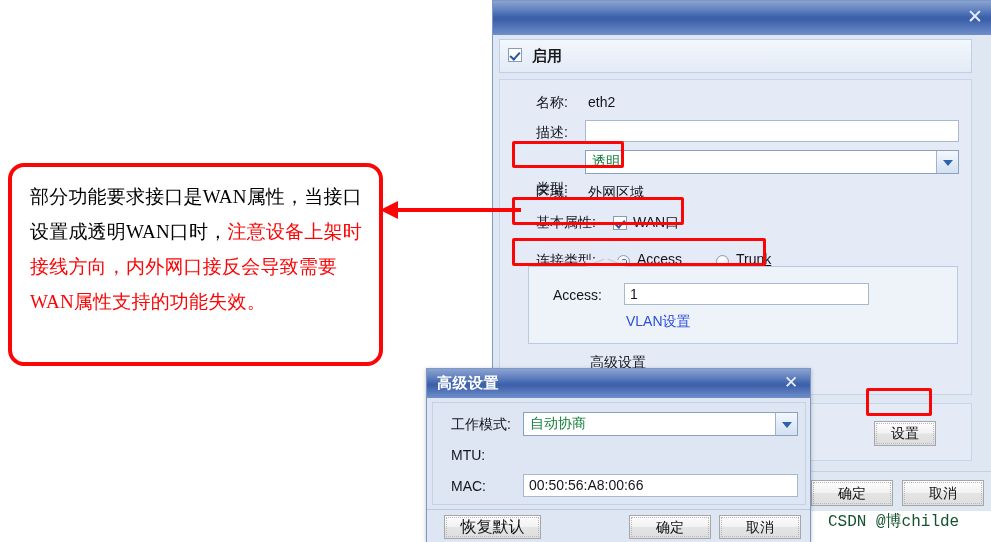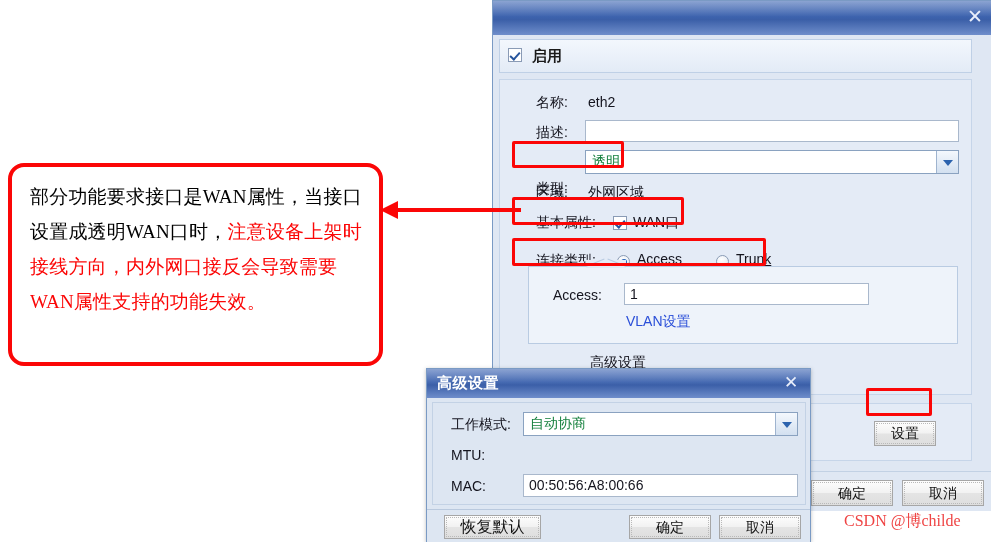--- a/index.html
+++ b/index.html
@@ -200,24 +200,23 @@
     font-size:19px;line-height:35px;color:#000000;
     letter-spacing:.2px;
   }
   #callout .ctext .em{color:#fb0606;}
 
   #callout-arrow{position:absolute;left:378px;top:196px;width:145px;height:28px;}
 
   
   #watermark{
     position:absolute;left:828px;top:511px;
-    font-size:16px;color:#ef4444;
-    font-family:Liberation Serif, serif;
+    font-size:16px;color:#14532d;
+    font-family:Liberation Mono, monospace;
     white-space:nowrap;
-    margin-left:16px;
   }
 </style>
 </head>
 <body>
 
 <div id="edit-iface-dialog">
 
   <div class="dlg-titlebar">
     <div class="sheen"></div>
     <div class="dlg-close">✕</div>

